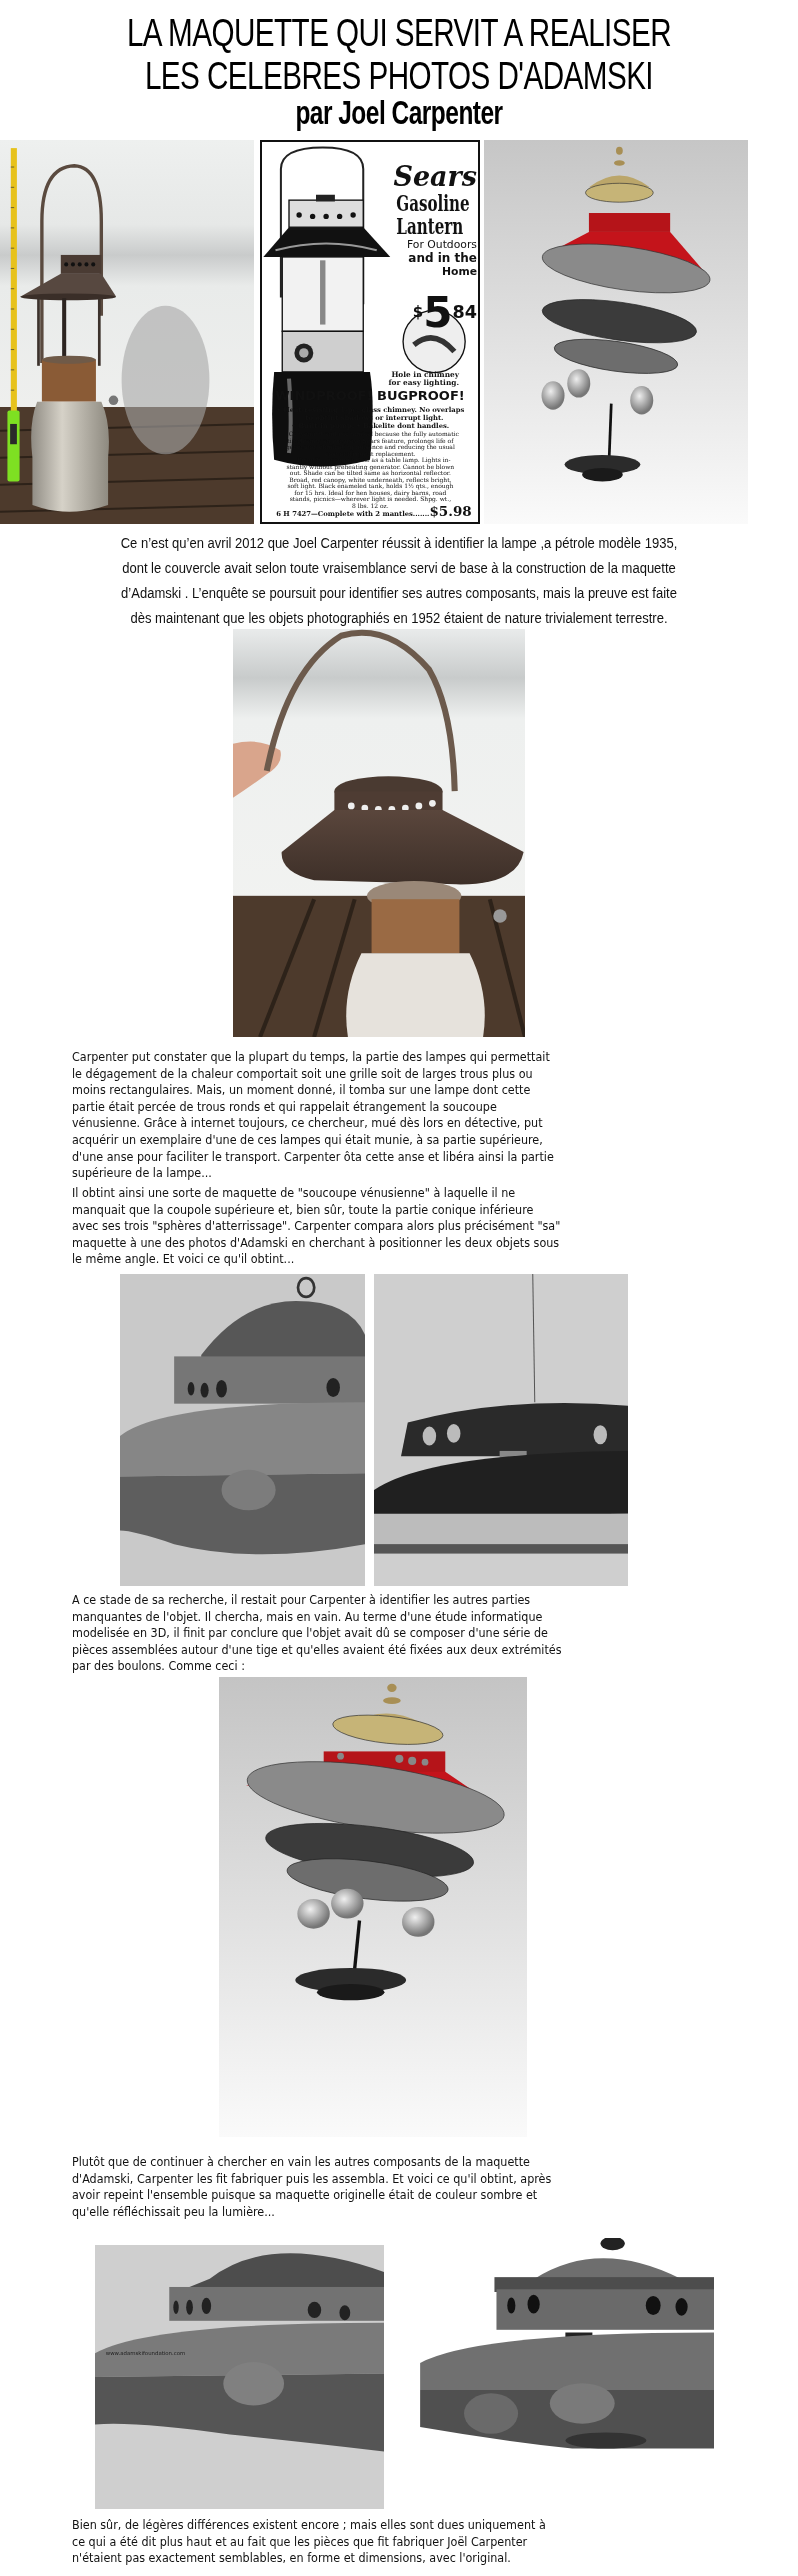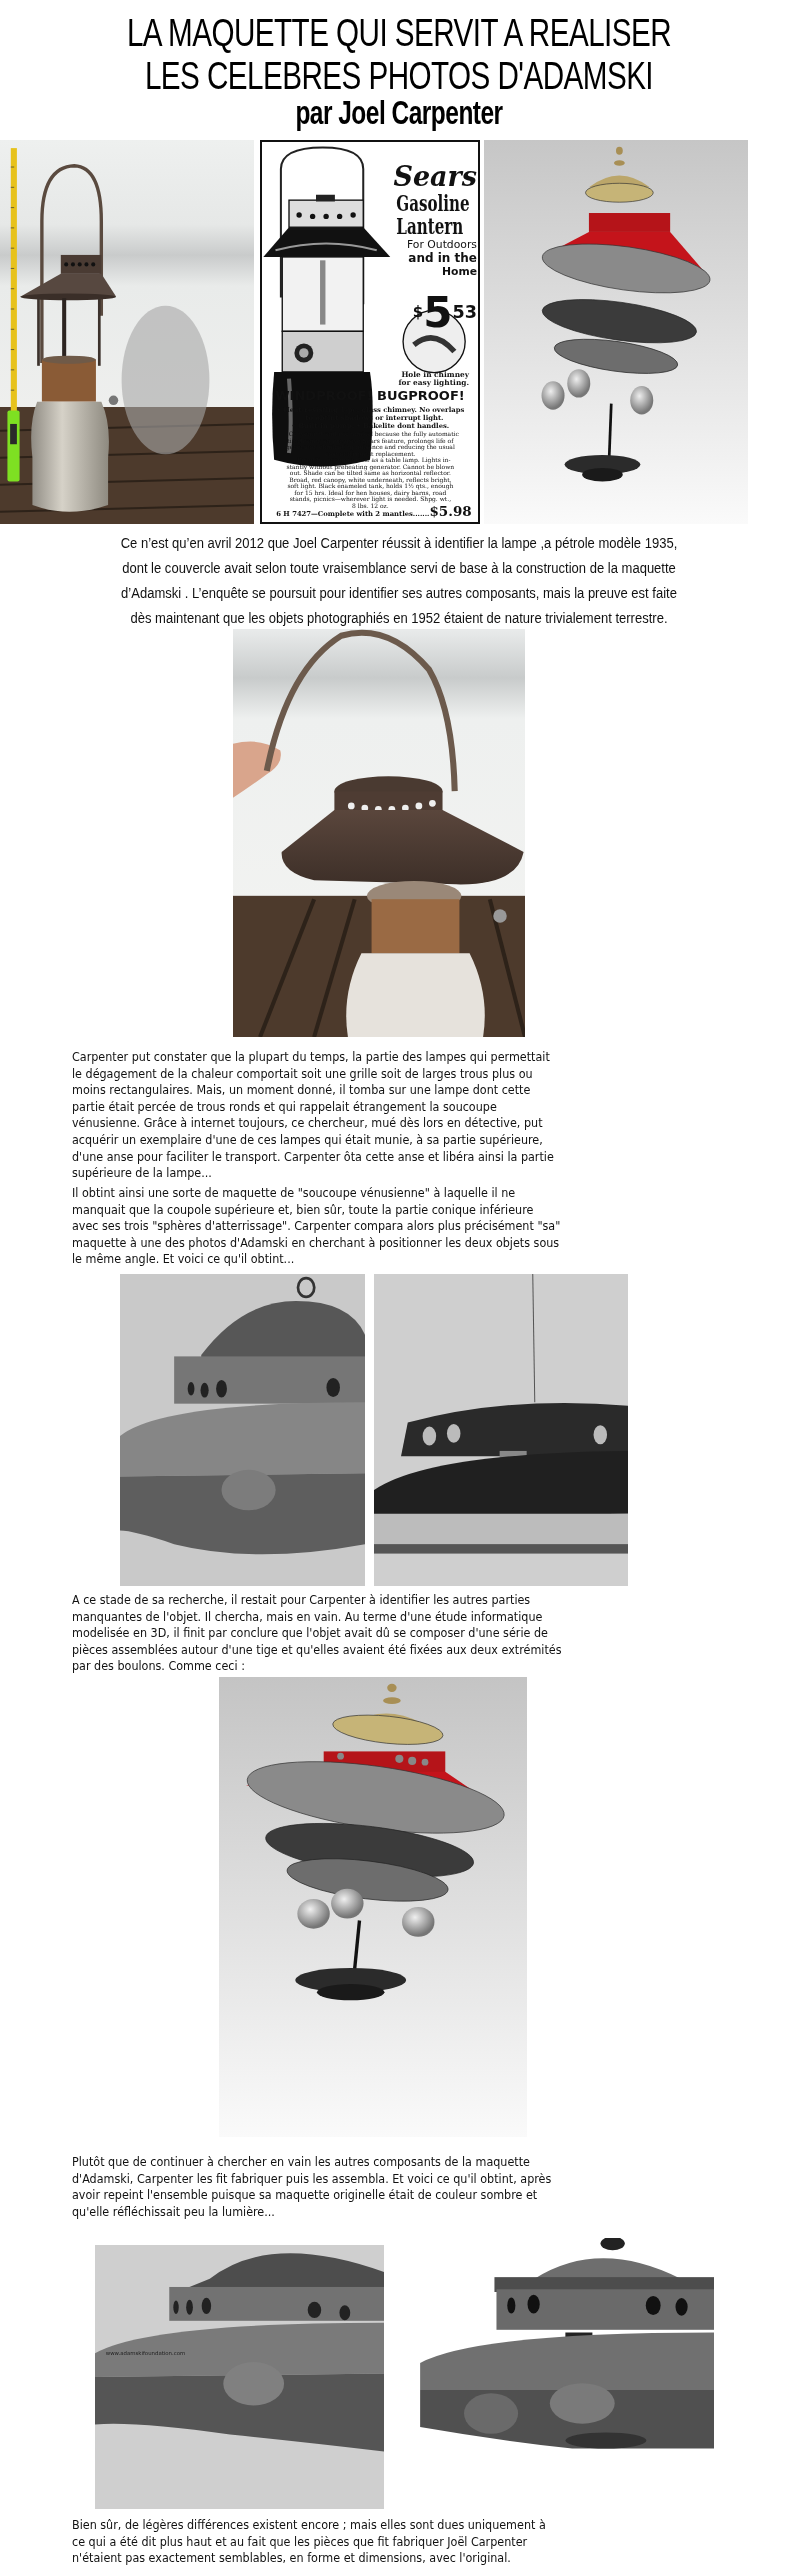--- a/index.html
+++ b/index.html
@@ -125,24 +125,24 @@
     <path d="M225,300 Q255,275 285,310" stroke="#333" stroke-width="8" fill="none"></path>
   </svg>
   <div class="abs sears-text" style="right:1px;top:4px;width:95px;text-align:right;margin-top:16px;">
     <div style="font-family:'DejaVu Serif',serif;font-style:italic;font-weight:700;font-size:27px;line-height:30px;">Sears</div>
     <div style="font-weight:700;font-size:21.6px;line-height:23px;transform:scaleX(0.7);">Gasoline</div>
     <div style="font-weight:700;font-size:21.6px;line-height:23px;transform:scaleX(0.7);">Lantern</div>
     <div style="font-family:'DejaVu Sans',sans-serif;font-weight:400;font-size:10.8px;line-height:13.5px;">For Outdoors</div>
     <div style="font-family:'DejaVu Sans',sans-serif;font-weight:700;font-size:12px;line-height:13.5px;">and in the</div>
     <div style="font-family:'DejaVu Sans',sans-serif;font-weight:700;font-size:10.8px;line-height:13.5px;">Home</div>
     <div style="font-family:'DejaVu Sans',sans-serif;font-weight:700;margin-top:13.5px;line-height:41px;">
-      <span style="font-size:15px;vertical-align:top;">$</span><span style="font-size:42px;">5</span><span style="font-size:17.6px;vertical-align:top;">53</span>
+      <span style="font-size:15px;vertical-align:top;">$</span><span style="font-size:42px;">5</span><span style="font-size:17.6px;vertical-align:top;">84</span>
     </div>
   </div>
-  <div class="abs sears-text" style="right:9px;top:229px;text-align:right;font-size:7.4px;line-height:8px;font-weight:700;">
+  <div class="abs sears-text" style="right:19px;top:229px;text-align:right;font-size:7.4px;line-height:8px;font-weight:700;">
     <div>Hole in chimney</div>
     <div>for easy lighting.</div>
   </div>
   <div class="abs" style="left:0;top:246px;width:216px;text-align:center;font-family:'DejaVu Sans',sans-serif;font-weight:700;font-size:13px;">WINDPROOF! BUGPROOF!</div>
   <div class="abs sears-text" style="left:5.4px;top:265px;width:206px;font-size:6.8px;line-height:7.8px;font-weight:700;white-space:nowrap;">
     <div>• Heat-resisting 1-pc. glass chimney. No overlaps</div>
     <div style="padding-left:8px;">to obtint shadows or interrupt light.</div>
     <div>• Built-in pump.    • Bakelite dont handles.</div>
   </div>
   <div class="abs sears-text" style="left:5.4px;top:289px;width:206px;font-size:6px;line-height:6.5px;white-space:nowrap;overflow:hidden;">

